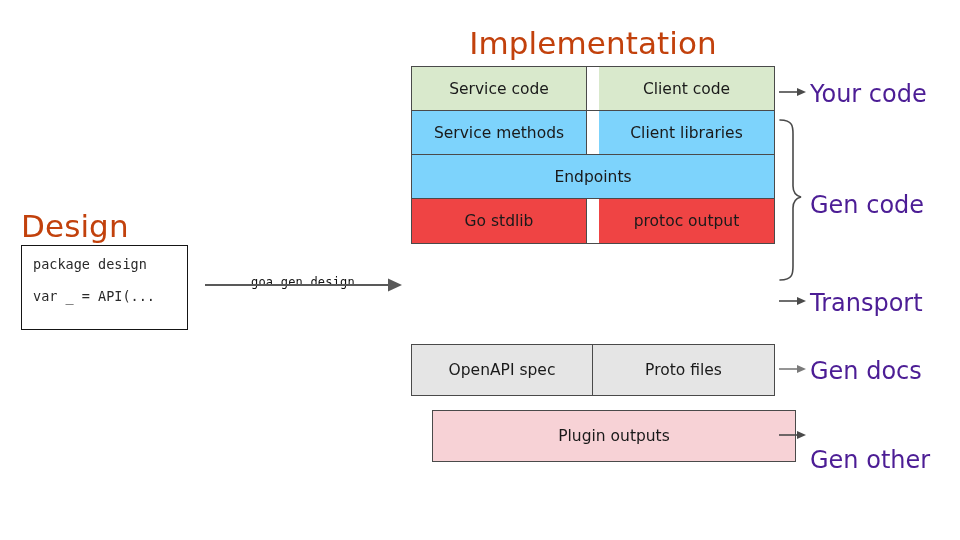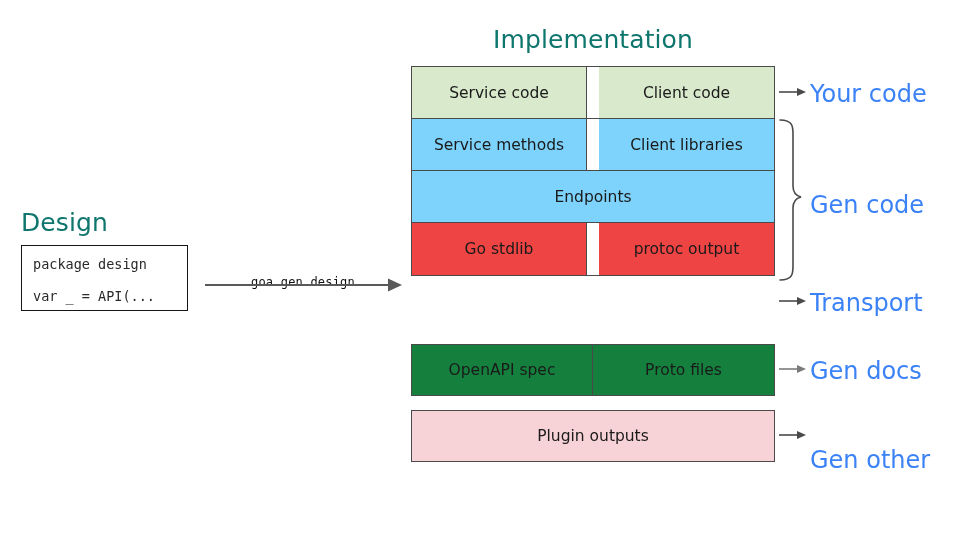--- a/index.html
+++ b/index.html
@@ -22,23 +22,23 @@
     position: absolute;
     left: 0;
     top: 0;
     width: 960px;
     height: 540px;
   }
 
   
   .heading {
     position: absolute;
-    font-size: 25px;
+    font-size: 31px;
     font-weight: 400;
-    color: #0f766e;
+    color: #c2410c;
     white-space: nowrap;
     letter-spacing: 0.1px;
   }
   #impl-title {
     left: 411px;
     top: 25px;
     width: 364px;
     text-align: center;
   }
   #design-title {
@@ -47,21 +47,21 @@
     width: 167px;
     text-align: left;
   }
 
   
   .design-box {
     position: absolute;
     left: 21px;
     top: 245px;
     width: 167px;
-    height: 66px;
+    height: 85px;
     border: 1.4px solid #151515;
     background: #ffffff;
     box-sizing: border-box;
     padding: 10px 0 0 11px;
   }
   .code-line {
     font-family: "DejaVu Sans Mono", "Liberation Mono", monospace;
     font-size: 13.5px;
     color: #2a2a2a;
     line-height: 16px;
@@ -98,21 +98,21 @@
   .stack {
     position: absolute;
     left: 411px;
     top: 66px;
     width: 364px;
     border: 1.3px solid #4a4a4a;
     box-sizing: border-box;
   }
   .band {
     display: flex;
-    height: 52px;
+    height: 44px;
     box-sizing: border-box;
     border-bottom: 1.3px solid #4a4a4a;
     gap: 12px;
   }
   .band:last-child {
     border-bottom: none;
   }
   .cell {
     flex: 1 1 50%;
     display: flex;
@@ -126,42 +126,42 @@
   .cell.split-left {
     border-right: 1.3px solid #4a4a4a;
   }
   .cell.full {
     flex: 1 1 100%;
   }
 
   .c-green  { background: #d9e9cc; }
   .c-blue   { background: #7dd3fc; }
   .c-purple { background: #ef4444; }
-  .c-yellow { background: #15803d; }
+  .c-yellow { background: #e5e5e5; }
   .c-pink   { background: #f7d2d6; }
 
   
   .solo-box {
     position: absolute;
     left: 411px;
     width: 364px;
     height: 52px;
     border: 1.3px solid #4a4a4a;
     box-sizing: border-box;
     display: flex;
   }
   #box-docs  { top: 344px; }
-  #box-other { top: 410px; }
+  #box-other { top: 410px; margin-left: 21px; }
 
   
   .side-label {
     position: absolute;
     left: 810px;
     font-size: 24px;
-    color: #3b82f6;
+    color: #4c1d95;
     white-space: nowrap;
   }
   #label-your-code { top: 80px; }
   #label-gen-code  { top: 191px; }
   #label-transport { top: 289px; text-align: center; }
   #label-gen-docs  { top: 357px; }
   #label-gen-other { top: 418px; margin-top: 28px; }
 
   .connectors {
     position: absolute;

